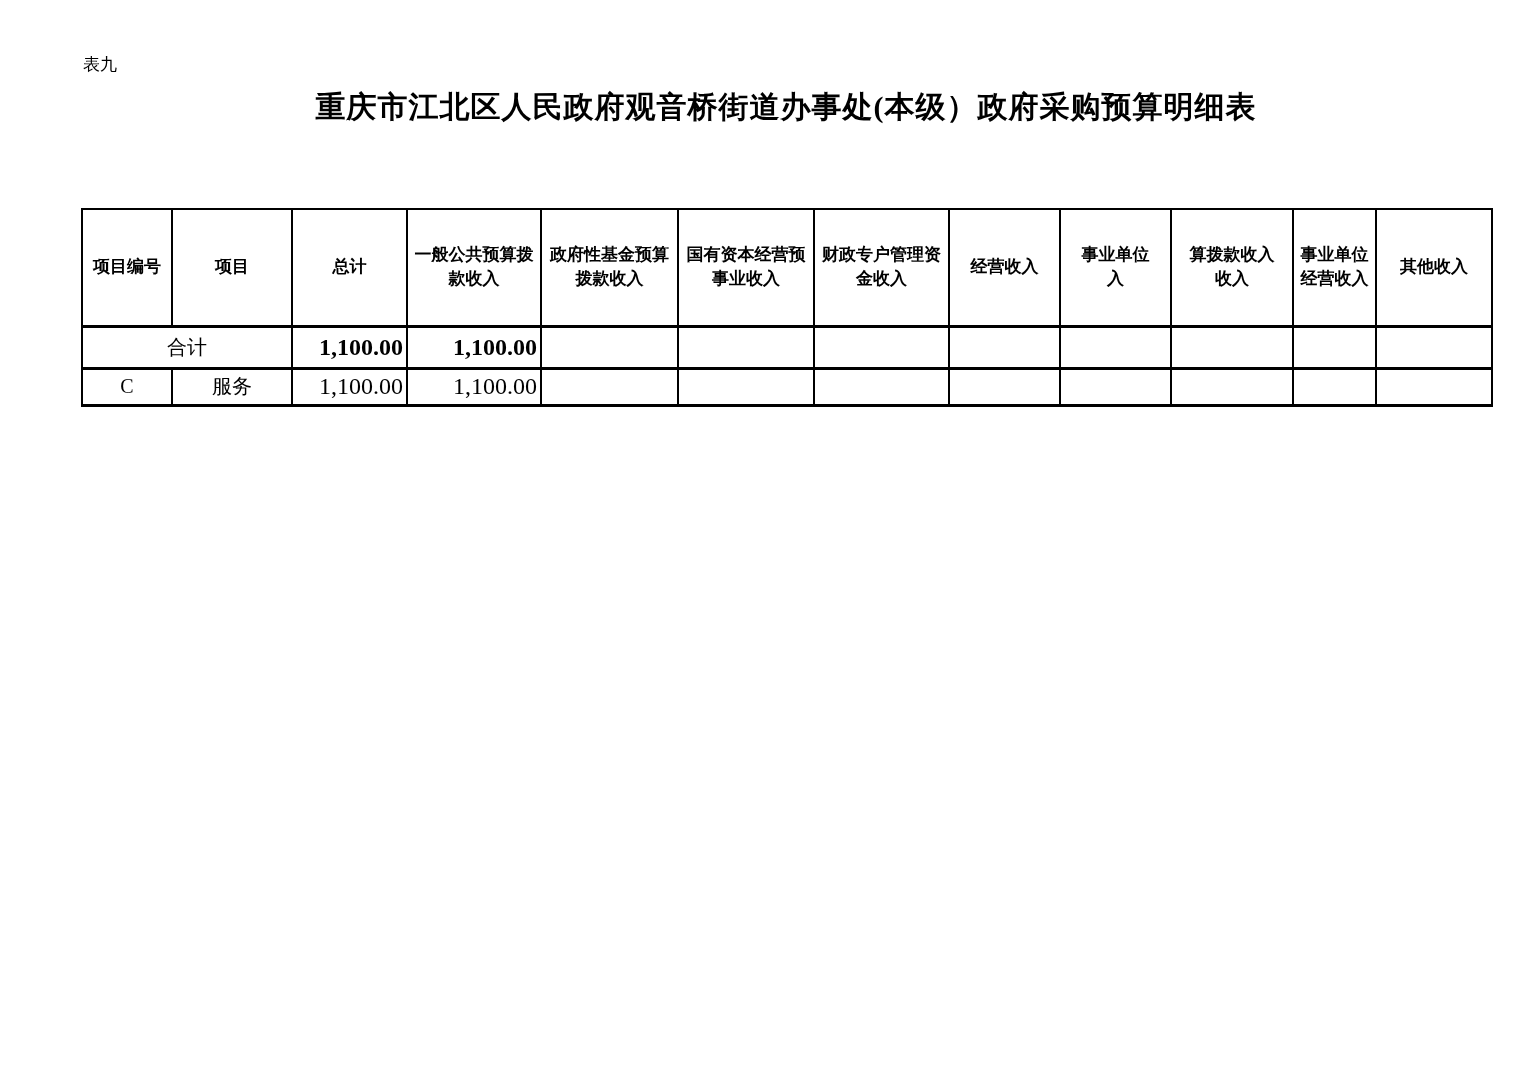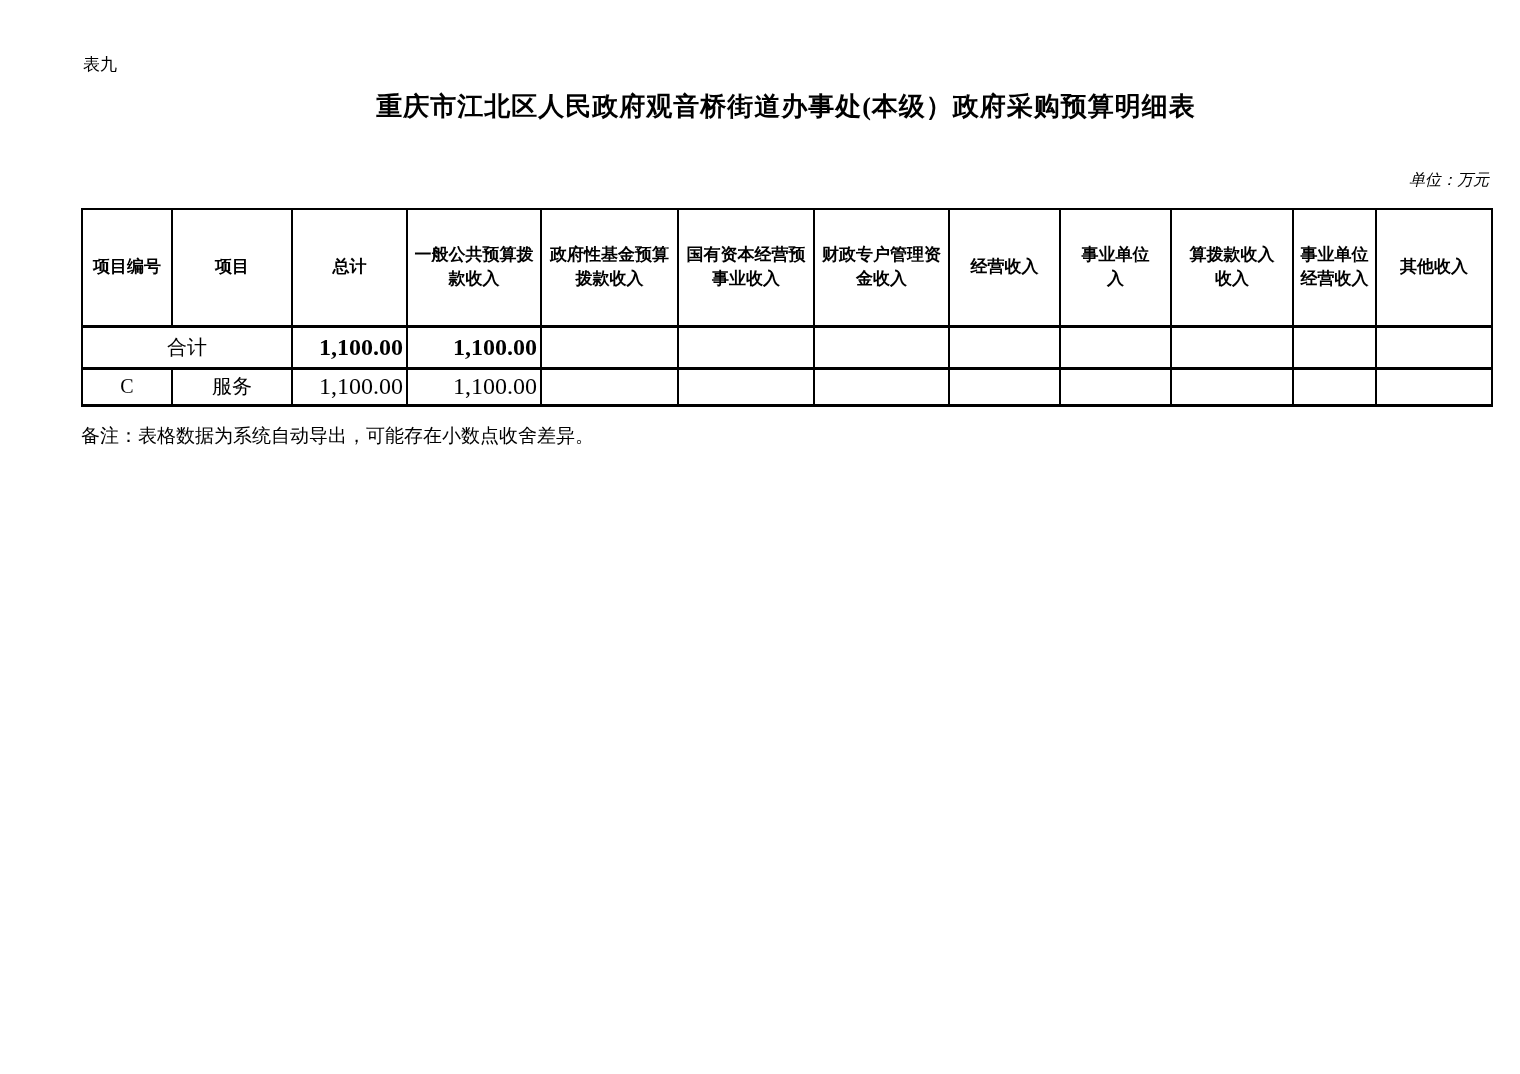--- a/index.html
+++ b/index.html
@@ -14,21 +14,21 @@
 
   .table-tag {
     position: absolute; left: 83px; top: 53px;
     font-size: 17px; 
     font-family: "Liberation Serif", serif;
   }
 
   .page-title {
     position: absolute; left: 81px; top: 86px; width: 1410px;
     text-align: center;
-    font-size: 26px; font-weight: bold; line-height: 42px;
+    font-size: 30px; font-weight: bold; line-height: 42px;
     font-family: "Liberation Serif", serif;
     letter-spacing: 1px;
   }
 
   .unit-label {
     position: absolute; left: 81px; top: 170px; width: 1408px;
     text-align: right;
     font-size: 16px; font-style: italic;
     font-family: "Liberation Serif", serif;
   }
@@ -85,21 +85,20 @@
 </style>
 </head>
 <body>
 
 <div class="page">
 
   <div class="table-tag">表九</div>
 
   <div class="page-title">重庆市江北区人民政府观音桥街道办事处(本级）政府采购预算明细表</div>
 
-  <div class="unit-label">单位：万元</div>
 
   <table class="budget">
     <colgroup>
       <col style="width:90px">
         <col style="width:120px">
         <col style="width:115px">
       <col style="width:134px">
         <col style="width:137px">
         <col style="width:136px">
       <col style="width:135px">
@@ -156,15 +155,14 @@
         <td class="cell-num"></td>
         <td class="cell-num"></td>
         <td class="cell-num"></td>
         <td class="cell-num"></td>
         <td class="cell-num"></td>
         <td class="cell-num"></td>
       </tr>
     </tbody>
   </table>
 
-  <div class="footnote">备注：表格数据为系统自动导出，可能存在小数点收舍差异。</div>
 
 </div>
 
 </body></html>

